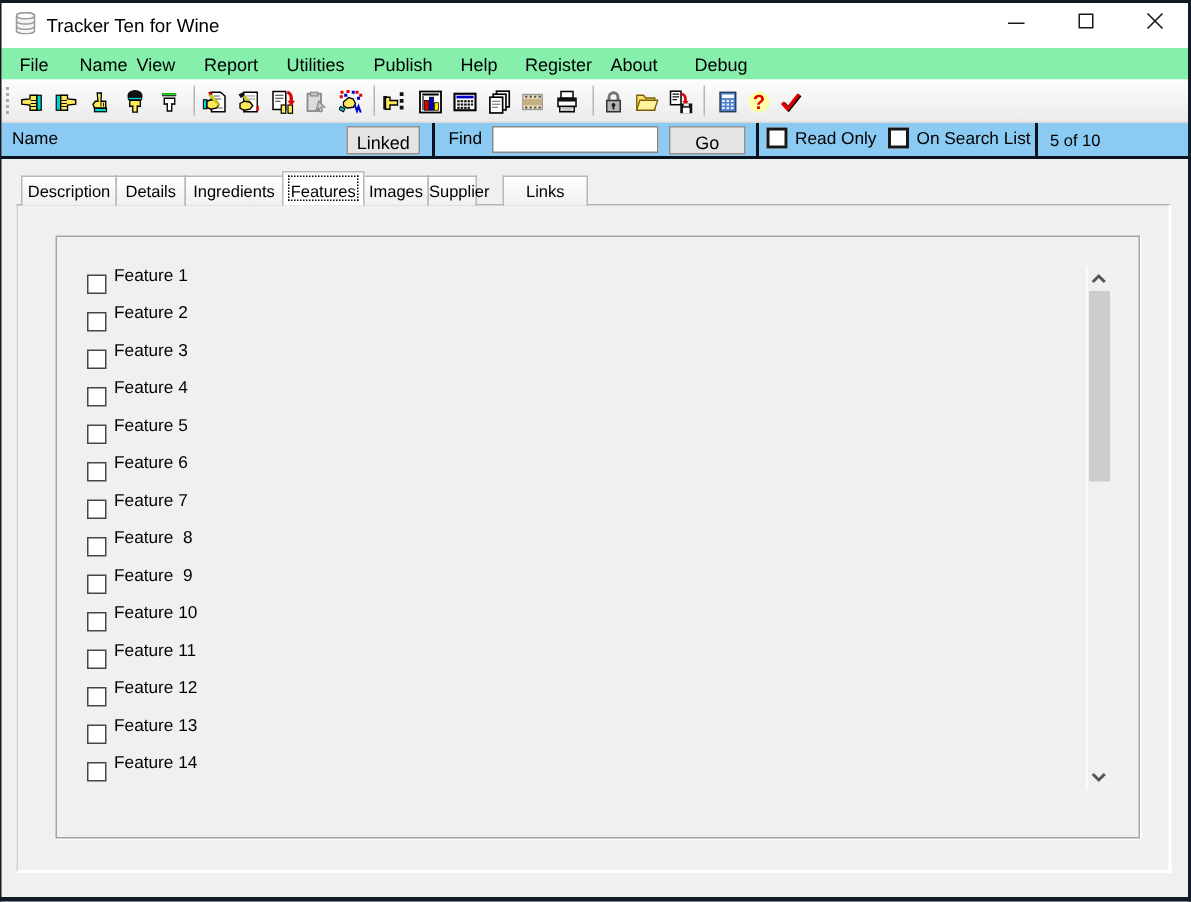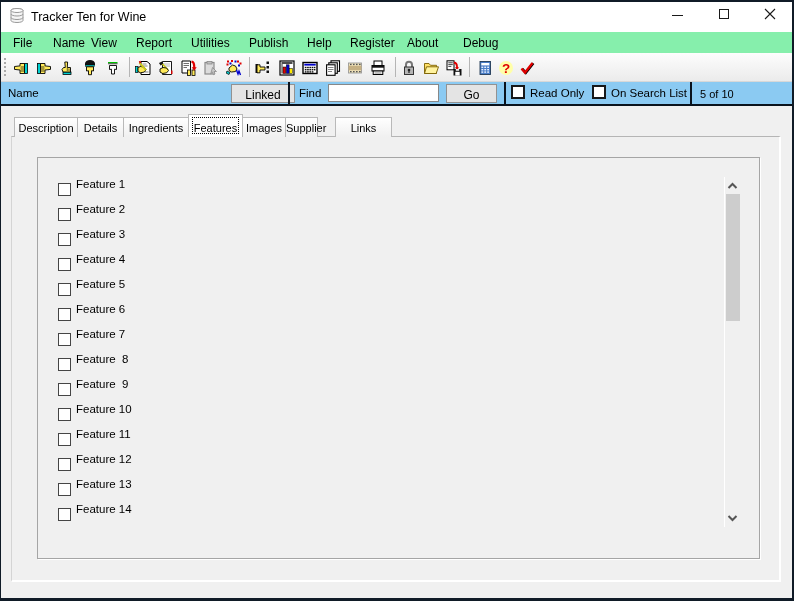--- a/index.html
+++ b/index.html
@@ -261,21 +261,21 @@
     <text x="8" y="12.6" text-anchor="middle" font-family="Liberation Sans" font-size="13.5" font-weight="bold" fill="#e00000">?</text>
   </svg>
 
   <svg class="tbicon" style="left:518px;" width="17" height="16" viewBox="0 0 17 16">
     <path d="M3.3,8.8 L6.8,12.8 L14.3,3.3" fill="none" stroke="#000" stroke-width="2.6"></path>
     <path d="M2.5,8.5 L6,12.5 L13.5,3" fill="none" stroke="#e00000" stroke-width="2.4"></path>
   </svg>
 </div>
 <div class="abs" id="bluebar">
   <div class="bb-label" style="left:7px;">Name</div>
-  <div class="bb-btn" style="left:230px; width:64px;">Linked</div>
+  <div class="bb-btn" style="left:230px; width:49px;">Linked</div>
   <div class="bb-divider" style="left:287px;"></div>
   <div class="bb-label" style="left:298px;">Find</div>
   <div class="bb-input" style="left:327px; width:111px;"></div>
   <div class="bb-btn" style="left:445px; width:51px;">Go</div>
   <div class="bb-divider" style="left:503px;"></div>
   <div class="bb-check" style="left:510px;"></div>
   <div class="bb-label" style="left:529px;">Read Only</div>
   <div class="bb-check" style="left:591px;"></div>
   <div class="bb-label" style="left:610px;">On Search List</div>
   <div class="bb-divider" style="left:689px;"></div>

